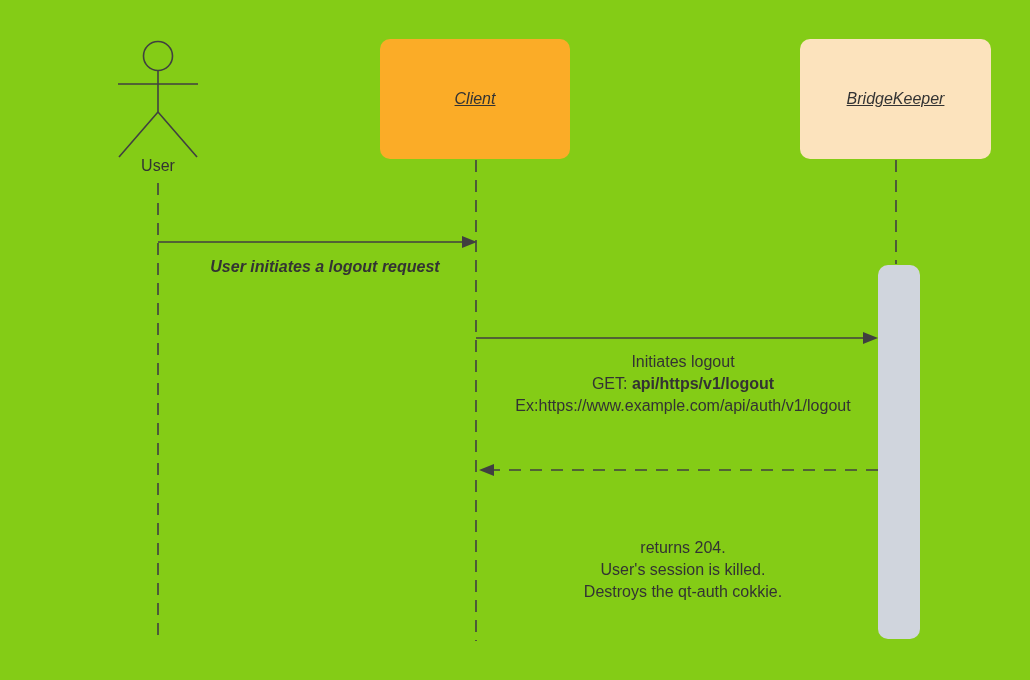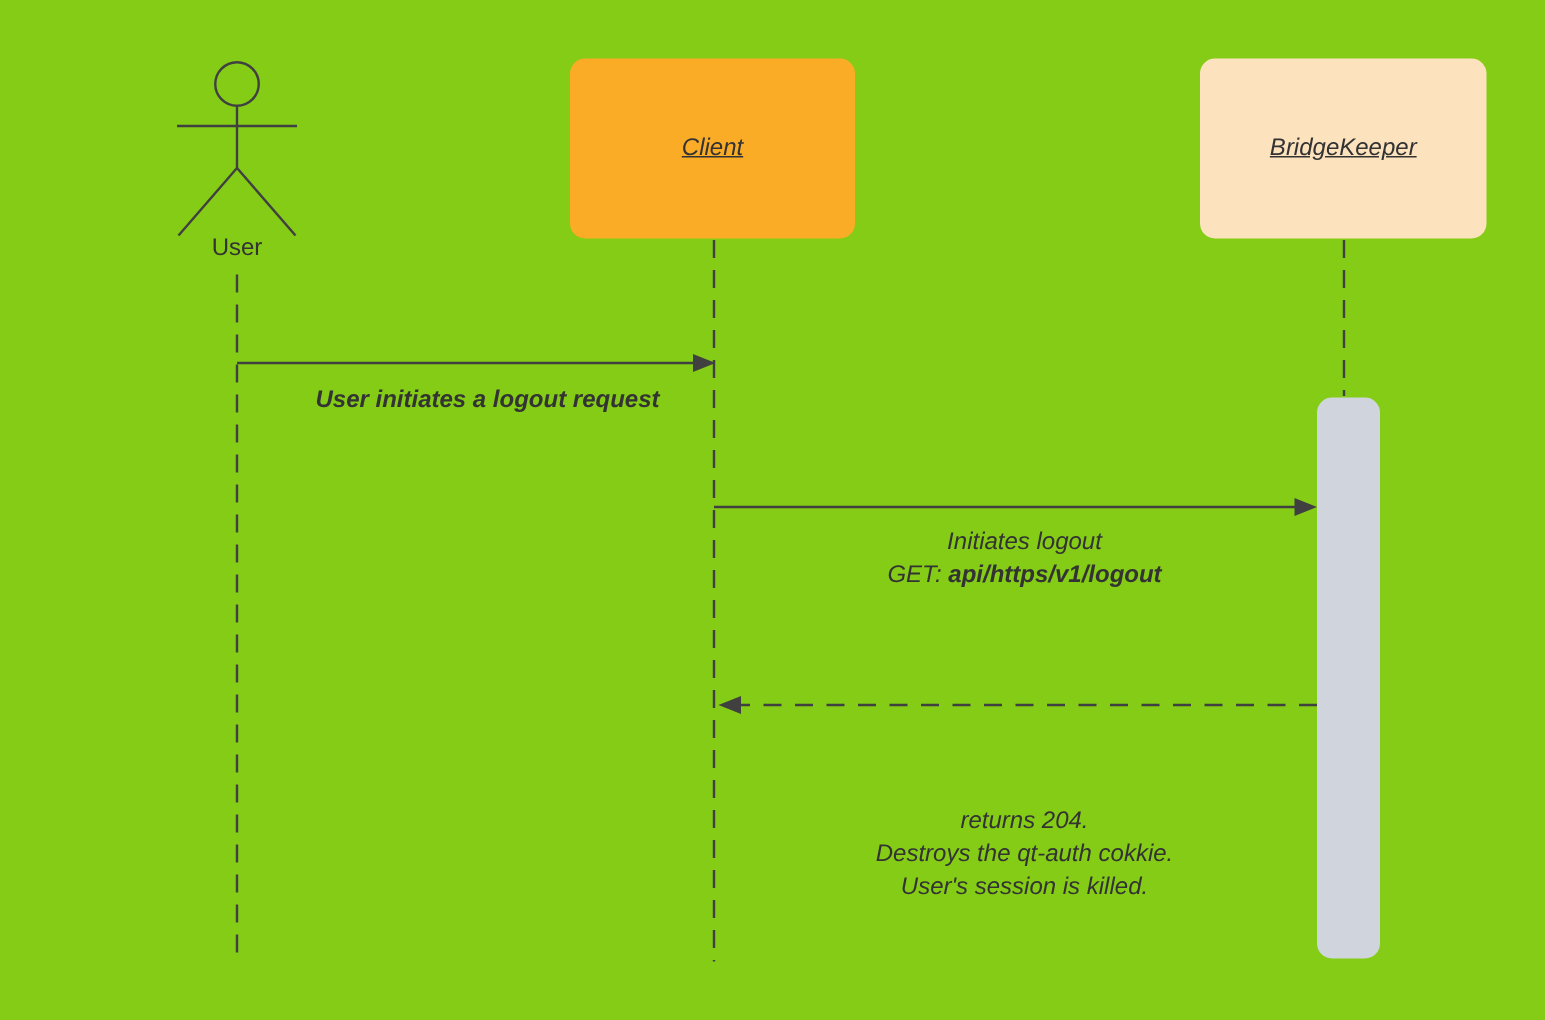--- a/index.html
+++ b/index.html
@@ -29,21 +29,20 @@
     font-size:16px;font-style:italic;text-decoration:underline;
     color:var(--text,#333333);
   }
   .actor-label{
     position:absolute;left:98px;top:157px;width:120px;
     text-align:center;font-size:16px;color:var(--text,#333333);
   }
   .msg-label{
     position:absolute;text-align:center;font-size:16px;line-height:22px;
     color:var(--text,#333333);
-    font-style:italic;
   }
   .msg1{left:165px;top:256px;width:320px;font-style:italic;font-weight:bold;}
   .msg2{left:480px;top:351px;width:406px;}
   .msg3{left:480px;top:492px;width:406px;margin-top:45px;}
   .msg-label b{font-weight:bold;}
 </style>
 </head>
 <body>
 
 <div class="canvas">
@@ -82,21 +81,22 @@
     <span class="pname">BridgeKeeper</span>
   </div>
 
   <div class="actor-label">User</div>
 
   <div class="msg-label msg1">User initiates a logout request</div>
 
   <div class="msg-label msg2">
     <div>Initiates logout</div>
     <div><span>GET: </span><b>api/https/v1/logout</b></div>
+    <div>Ex:https://www.example.com/api/auth/v1/logout</div>
   </div>
 
   <div class="msg-label msg3">
     <div>returns 204.</div>
+    <div>User's session is killed.</div>
     <div>Destroys the qt-auth cokkie.</div>
-    <div>User's session is killed.</div>
   </div>
 
 </div>
 
 </body></html>

